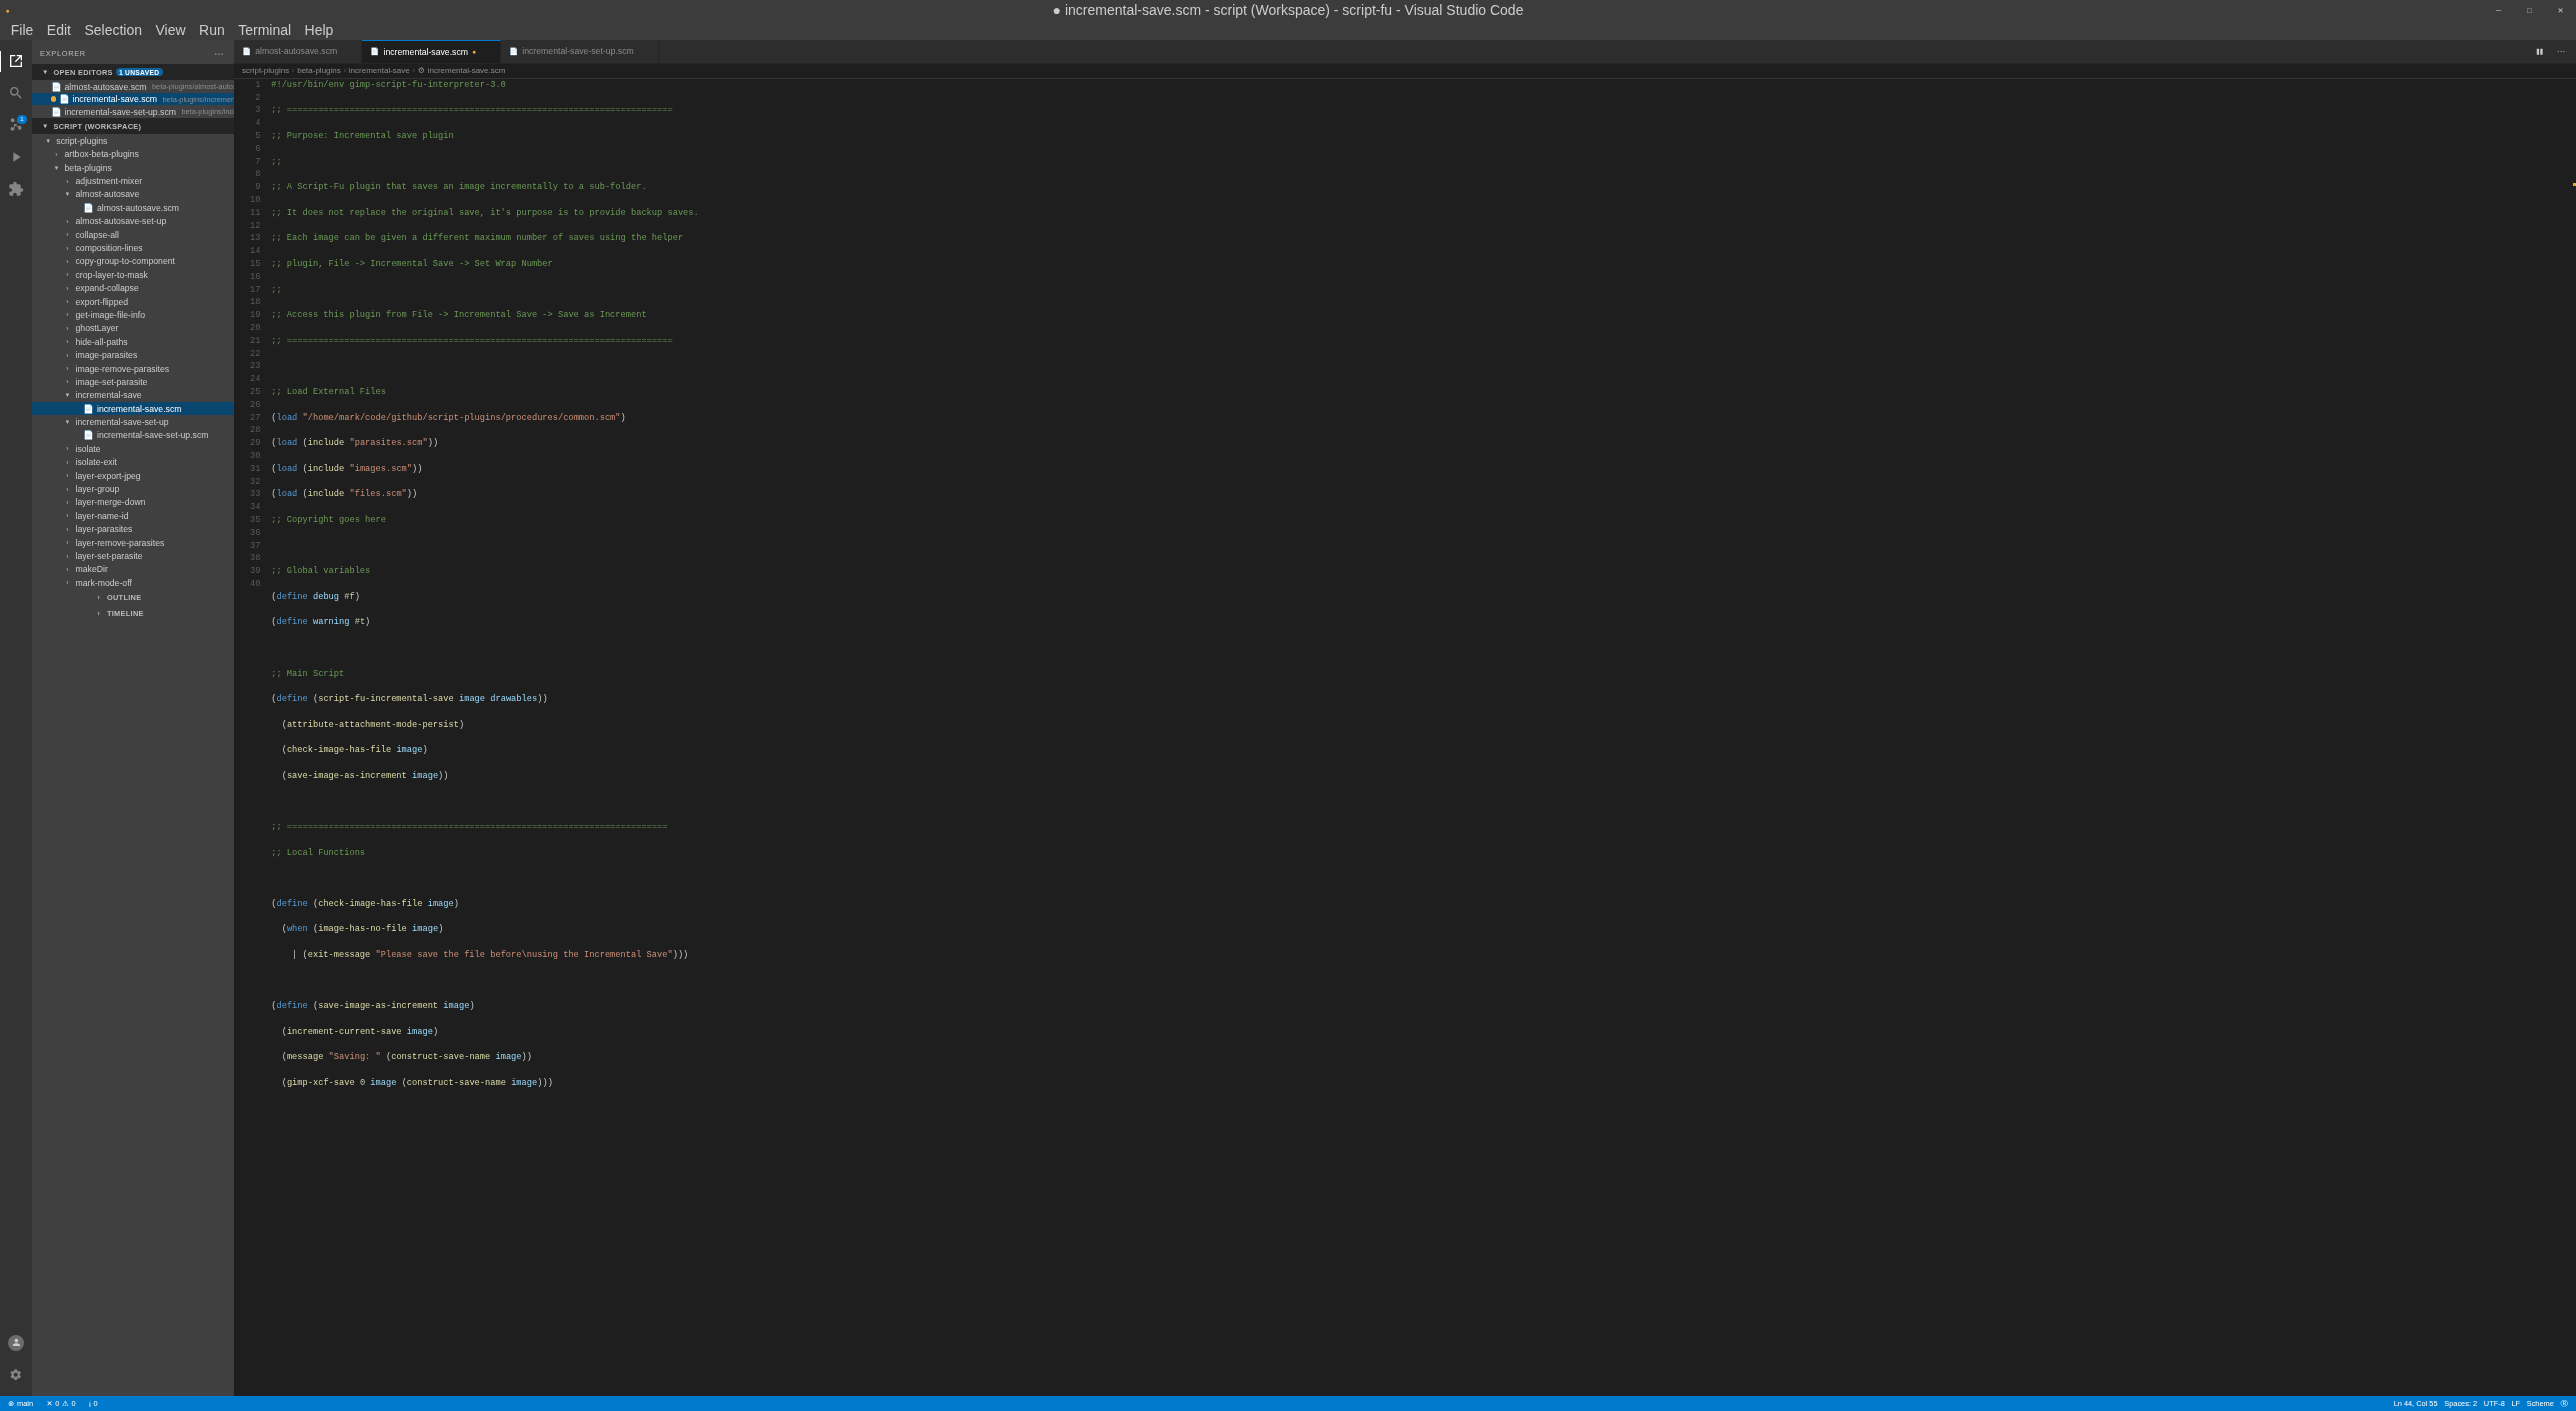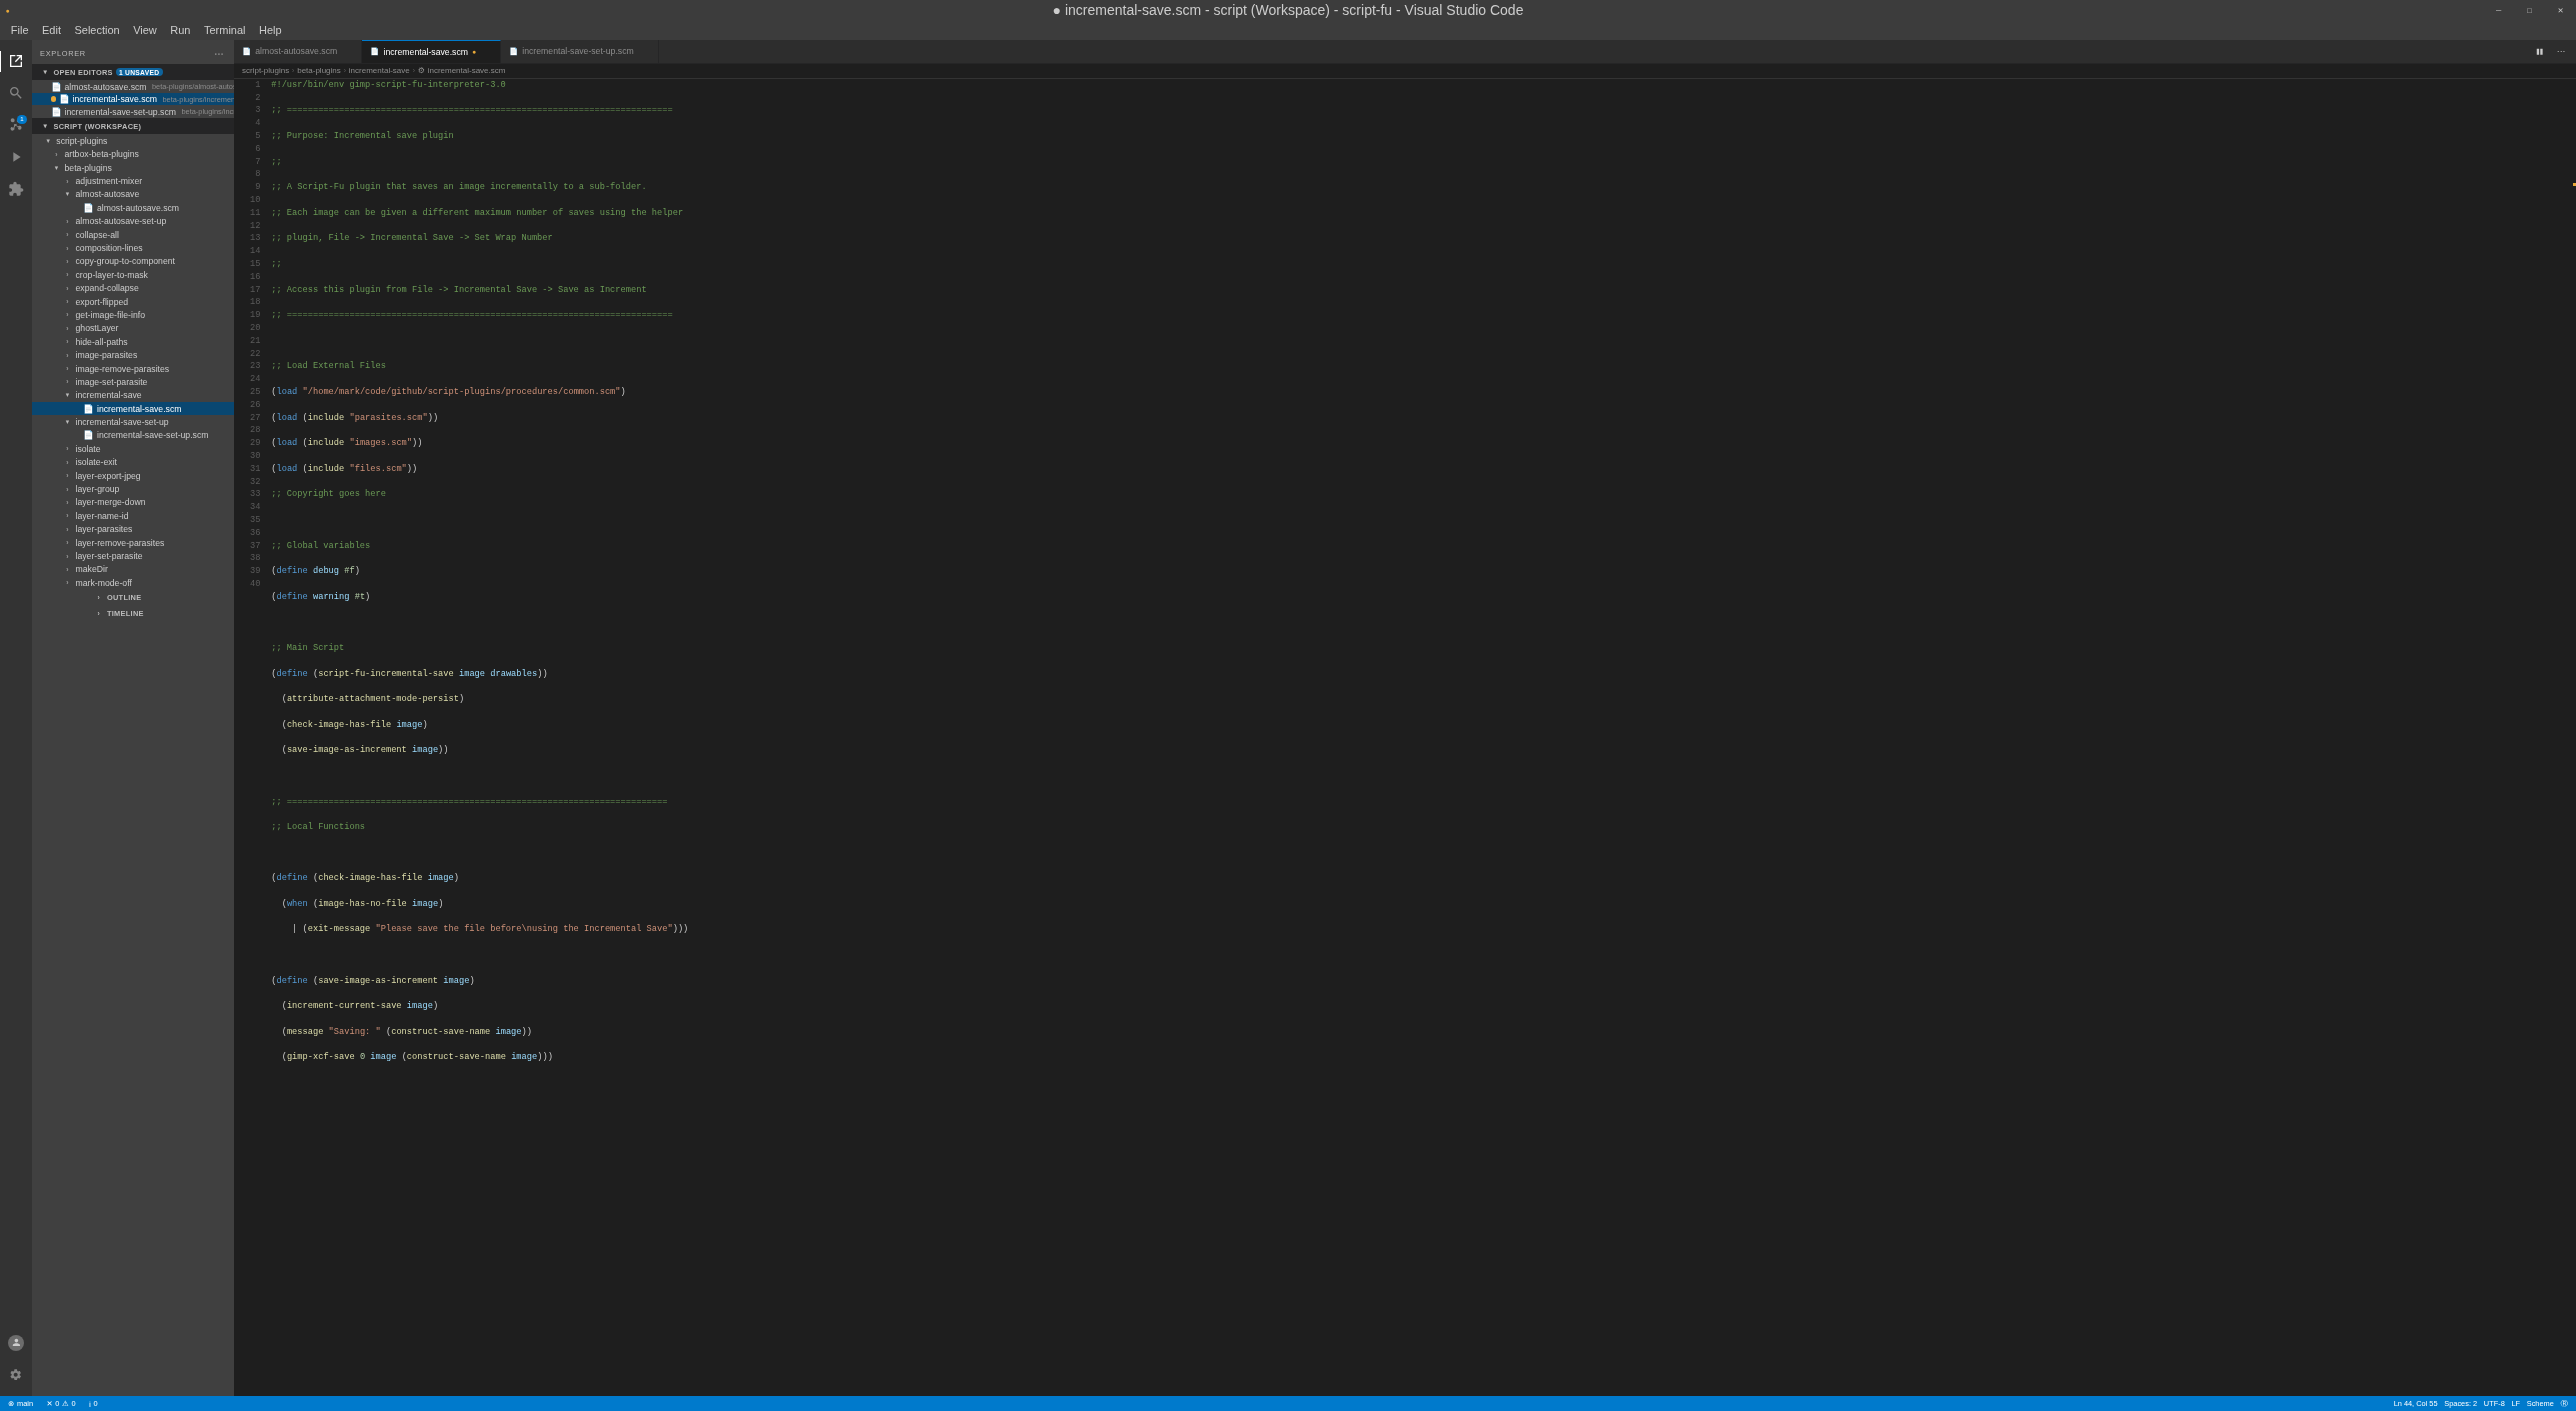--- a/index.html
+++ b/index.html
@@ -58,21 +58,21 @@
       display: flex;
       align-items: center;
       padding: 0 5.4px;
       flex-shrink: 0;
       gap: 2.7px;
     }
     .menu-item {
       padding: 2.7px 5.4px;
       cursor: pointer;
       border-radius: 2.7px;
-      font-size: 11px;
+      font-size: 14px;
     }
 
     
     #app {
       display: flex;
       flex: 1;
       overflow: hidden;
     }
 
     
@@ -754,20 +754,21 @@
         <div class="code-line">37</div>
         <div class="code-line">38</div>
         <div class="code-line">39</div>
         <div class="code-line">40</div>
       </div>
       <div id="code-content"><div class="code-line"><span class="c-comment">#!/usr/bin/env gimp-script-fu-interpreter-3.0</span></div>
 <div class="code-line"><span class="c-comment">;; ==========================================================================</span></div>
 <div class="code-line"><span class="c-comment">;; Purpose: Incremental save plugin</span></div>
 <div class="code-line"><span class="c-comment">;;</span></div>
 <div class="code-line"><span class="c-comment">;; A Script-Fu plugin that saves an image incrementally to a sub-folder.</span></div>
+<div class="code-line"><span class="c-comment">;; It does not replace the original save, it's purpose is to provide backup saves.</span></div>
 <div class="code-line"><span class="c-comment">;; Each image can be given a different maximum number of saves using the helper</span></div>
 <div class="code-line"><span class="c-comment">;; plugin, File -&gt; Incremental Save -&gt; Set Wrap Number</span></div>
 <div class="code-line"><span class="c-comment">;;</span></div>
 <div class="code-line"><span class="c-comment">;; Access this plugin from File -&gt; Incremental Save -&gt; Save as Increment</span></div>
 <div class="code-line"><span class="c-comment">;; ==========================================================================</span></div>
 <div class="code-line"></div>
 <div class="code-line"><span class="c-comment">;; Load External Files</span></div>
 <div class="code-line"><span class="c-symbol">(</span><span class="c-keyword">load</span> <span class="c-string">"/home/mark/code/github/script-plugins/procedures/common.scm"</span><span class="c-symbol">)</span></div>
 <div class="code-line"><span class="c-symbol">(</span><span class="c-keyword">load</span> <span class="c-symbol">(</span><span class="c-function">include</span> <span class="c-string">"parasites.scm"</span><span class="c-symbol">))</span></div>
 <div class="code-line"><span class="c-symbol">(</span><span class="c-keyword">load</span> <span class="c-symbol">(</span><span class="c-function">include</span> <span class="c-string">"images.scm"</span><span class="c-symbol">))</span></div>

